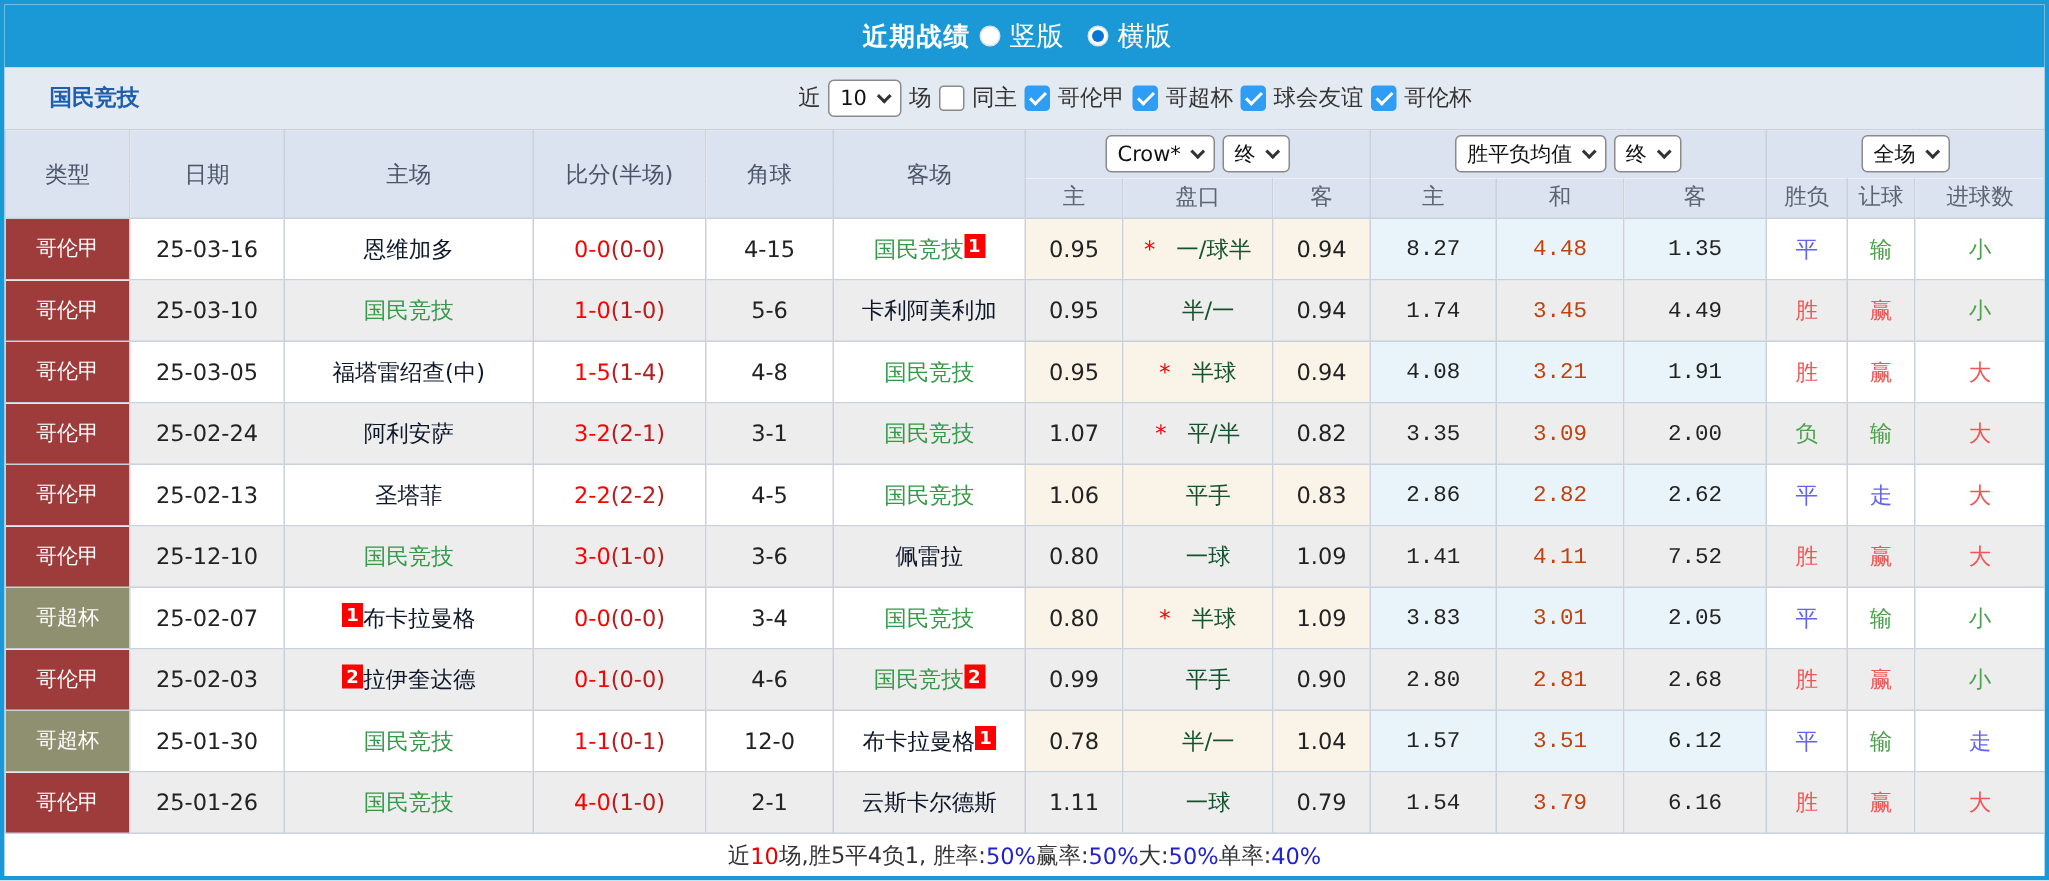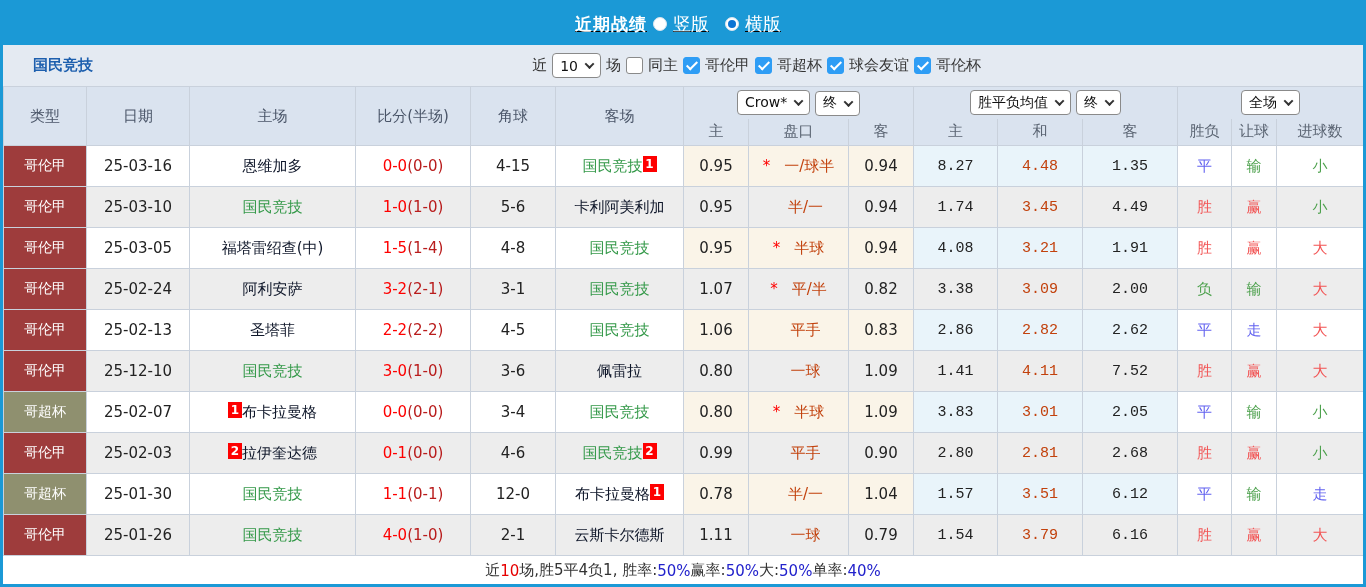--- a/index.html
+++ b/index.html
@@ -1,20 +1,20 @@
 <!DOCTYPE html>
 <html><head>
 <meta charset="utf-8">
 <style>
   * { margin:0; padding:0; box-sizing:border-box; }
   body { font-family:"DejaVu Sans","Liberation Sans",sans-serif; background:#fff; }
   .widget { width:1366px; height:587px; border:3px solid #1b99d6; background:#fff; overflow:hidden; }
 
   
-  .title-bar { height:42px; background:#1b99d6; display:flex; align-items:center; justify-content:center; gap:6px;text-decoration:underline; }
+  .title-bar { height:42px; background:#1b99d6; display:flex; align-items:center; justify-content:center; gap:6px; }
   .title-bar .title { color:#fff; font-size:17px; font-weight:bold; letter-spacing:1px; }
   .radio { width:14px; height:14px; border-radius:50%; background:#fff; border:1px solid #d8e4ee; display:inline-flex; align-items:center; justify-content:center; cursor:pointer; }
   .radio.checked::after { content:''; width:8px; height:8px; border-radius:50%; background:#0b74d4; }
   .radio-label { color:#fff; font-size:18px; margin-right:10px; }
 
   
   .filter-bar { height:41px; background:#e4eaf2; display:flex; align-items:center; padding-left:30px; font-size:15px; color:#333; }
   .team-name { color:#1d5fae; font-size:15px; font-weight:bold; }
   .filter-controls { margin-left:auto; margin-right:382px; display:flex; align-items:center; gap:5px; }
   .mini-select { display:inline-flex; align-items:center; background:#fff; border:1px solid #8a8a8a; border-radius:4px; height:25px; padding:0 7px; font-size:14px; color:#111; gap:8px; cursor:pointer; }
@@ -36,21 +36,21 @@
   tbody td.bg-blue  { background:#e9f4fa;font-family:Liberation Mono, monospace; }
 
   td.league-cell { color:#fff; font-size:14px; }
   td.league-red   { background:#9e3c3c !important; }
   td.league-olive { background:#8f906f !important; }
 
   .team-green { color:#349949; }
   .team-plain { color:#0f172a; }
   .score-main { color:#fe0000; }
   .score-half { color:#b91c1c; }
-  .handicap-text { color:#c2410c;margin-left:14px; }
+  .handicap-text { color:#14532d;margin-left:14px; }
   .star { color:#fe0000; }
   .avg-draw { color:#c2410c; }
   .c-red { color:#f25555; }
   .c-blue { color:#6363f0; }
   .c-green { color:#4da14d; }
 
   .team-badge { display:inline-block; background:#fe0000; color:#fff; font-size:12px; font-weight:bold; min-width:14px; height:16px; line-height:16px; padding:0 1px; vertical-align:3px; }
 
   
   .summary { height:29px; display:flex; align-items:center; justify-content:center; font-size:15px; background:#fff; }
@@ -213,21 +213,21 @@
         <tr class="alt">
       <td class="league-cell league-red">哥伦甲</td>
       <td>25-02-24</td>
       <td><span class="team-plain">阿利安萨</span></td>
       <td><span class="score-main">3-2</span><span class="score-half">(2-1)</span></td>
       <td>3-1</td>
       <td><span class="team-green">国民竞技</span></td>
       <td class="bg-cream">1.07</td>
       <td class="bg-cream"><span class="star">*</span><span class="handicap-text">平/半</span></td>
       <td class="bg-cream">0.82</td>
-      <td class="bg-blue">3.38</td>
+      <td class="bg-blue">3.35</td>
       <td class="bg-blue avg-draw">3.09</td>
       <td class="bg-blue">2.00</td>
       <td class="c-green">负</td>
       <td class="c-green">输</td>
       <td class="c-red">大</td>
     </tr>
         <tr>
       <td class="league-cell league-red">哥伦甲</td>
       <td>25-02-13</td>
       <td><span class="team-plain">圣塔菲</span></td>

